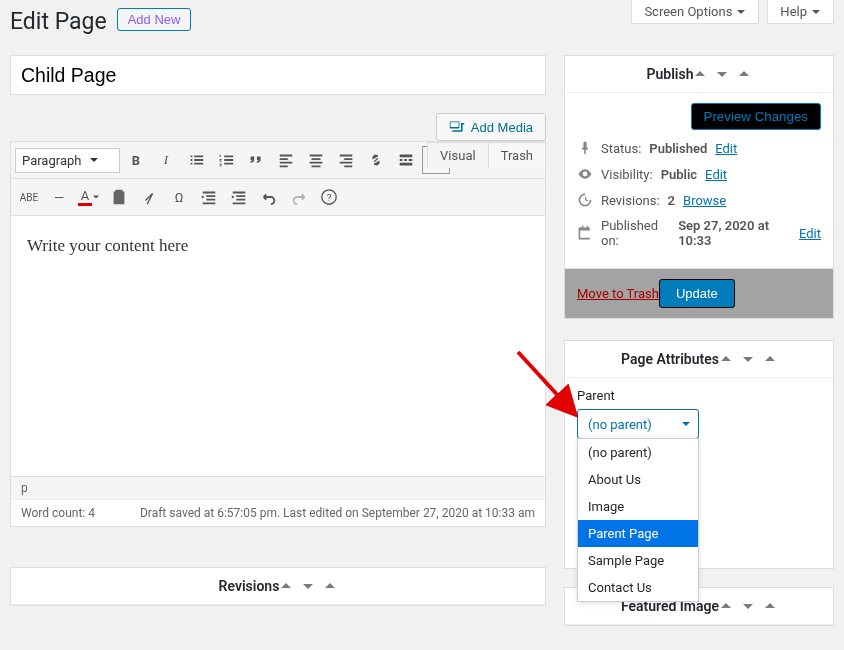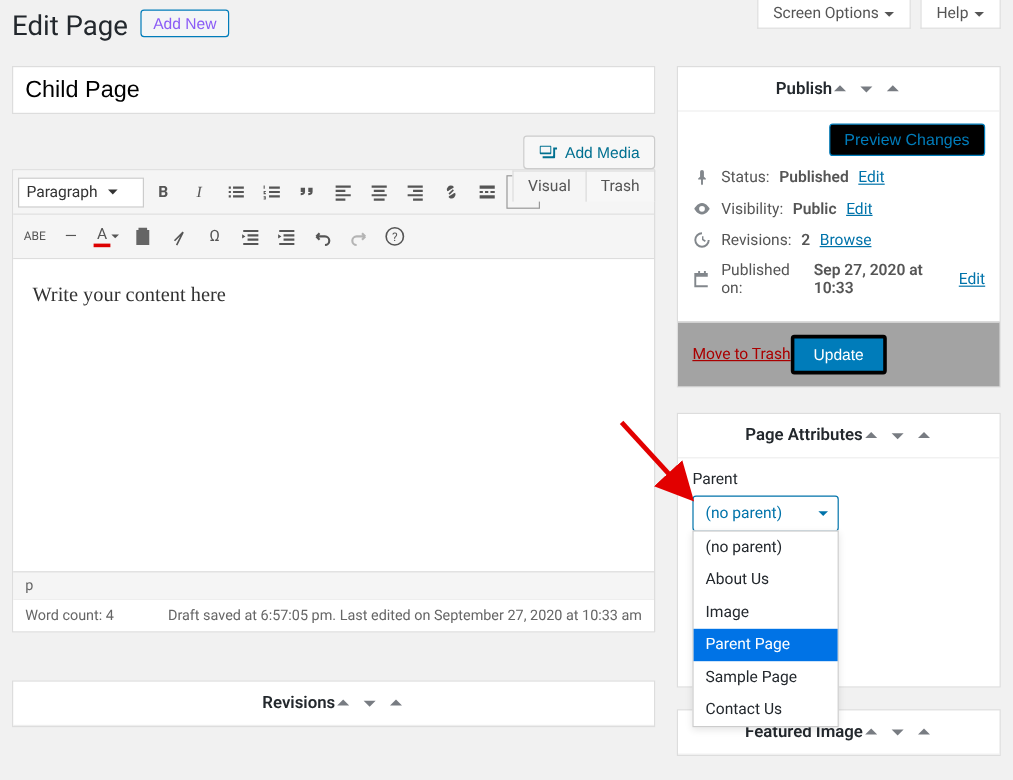--- a/index.html
+++ b/index.html
@@ -85,21 +85,21 @@
 .preview-btn {
   border: 1px solid #007cba; color: #007cba; background: #000000;
   padding: 5px 12px; border-radius: 3px; cursor: pointer;
 }
 .panel-actions {
   border-top: 1px solid #ddd; background: #a3a3a3; padding: 10px 12px;
   display: flex; justify-content: flex-start; align-items: center;
 }
 .trash { color: #a00; text-decoration: underline; cursor: pointer; }
 .primary-btn {
-  background: #007cba; color: #fff; border: 3px solid #000000;
+  background: #007cba; color: #fff; border: 1px solid #000000;
   padding: 6px 16px; border-radius: 3px; cursor: pointer; font-size: 13px;
 }
 .attr-label { font-size: 13px; color: #23282d; margin-bottom: 6px; }
 .parent-select {
   border: 1px solid #0073aa; border-radius: 3px; padding: 3px 24px 3px 10px;
   color: #0073aa; font-size: 13px; position: relative; display: inline-flex; align-items:center;
   width: 122px; height: 30px; cursor: pointer;
 }
 .parent-select svg { position: absolute; right: 6px; width: 12px; height: 12px; }
 .dropdown {

